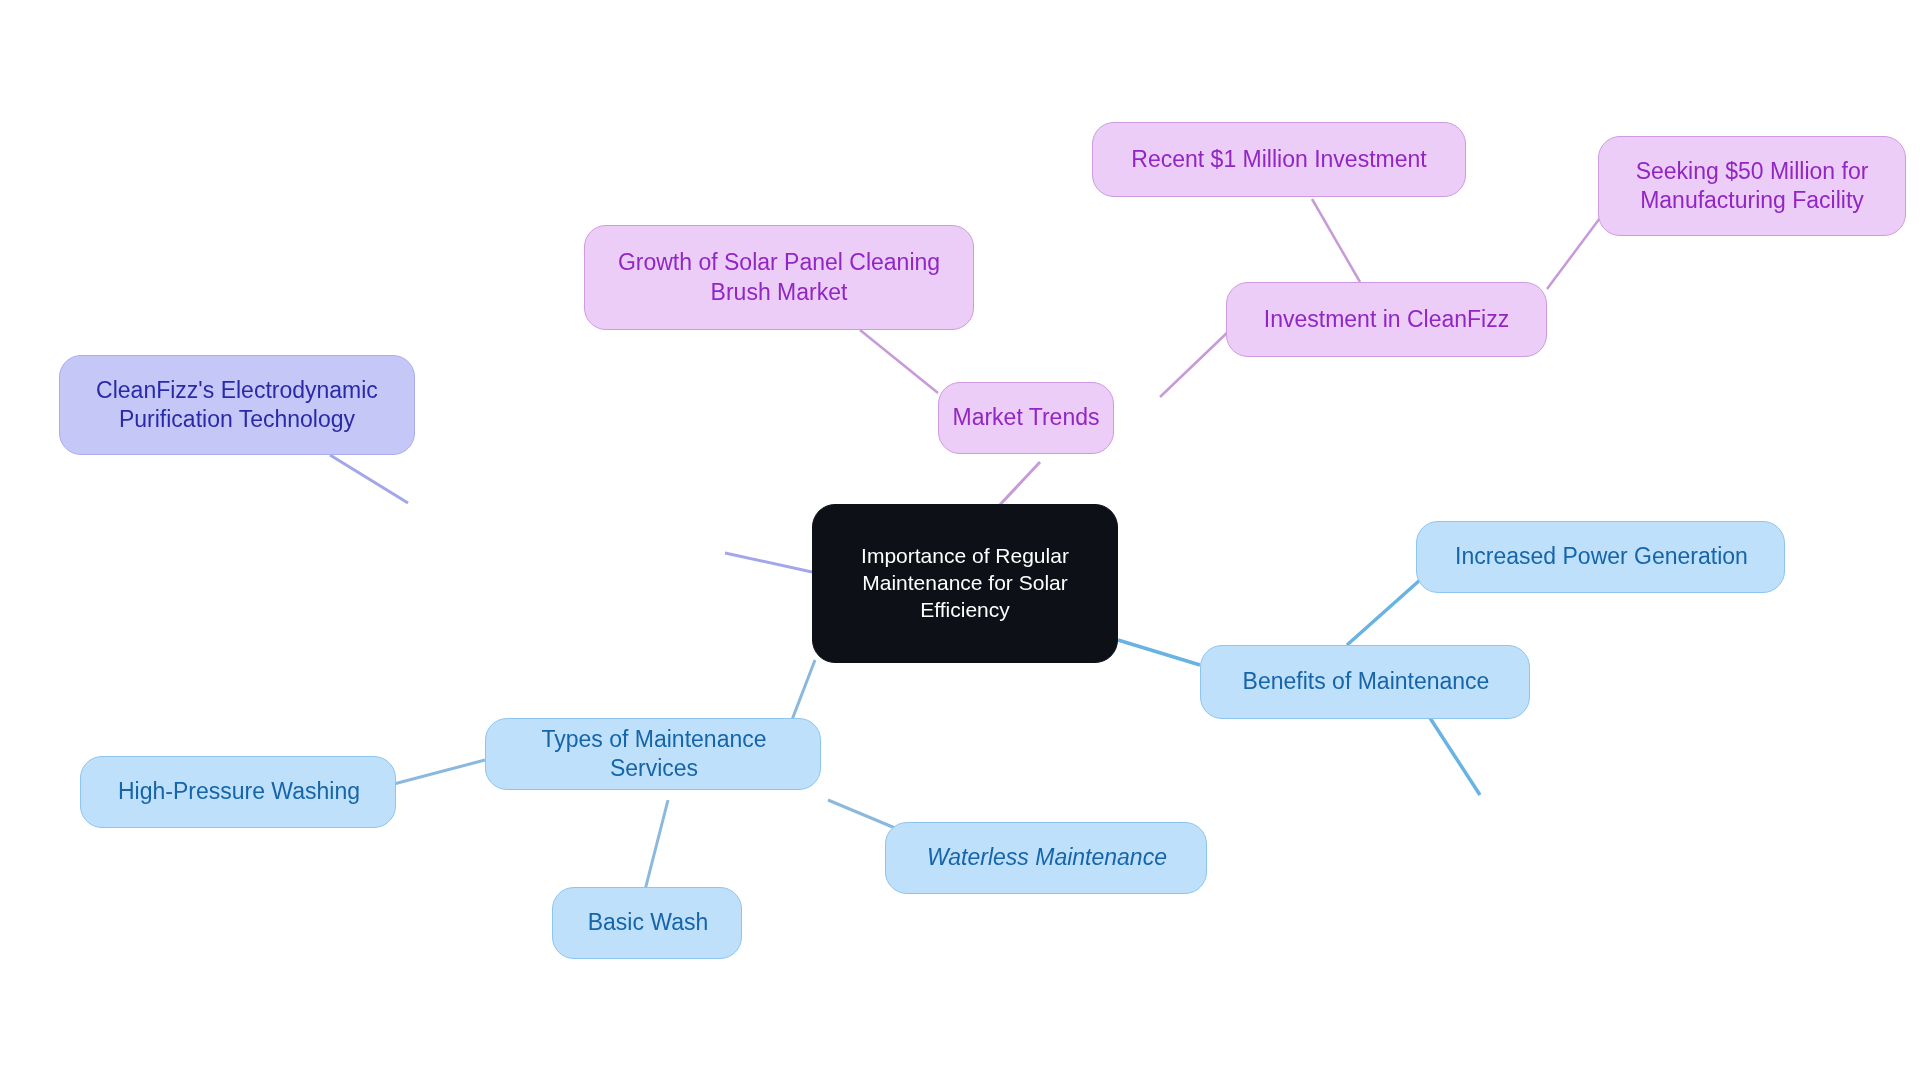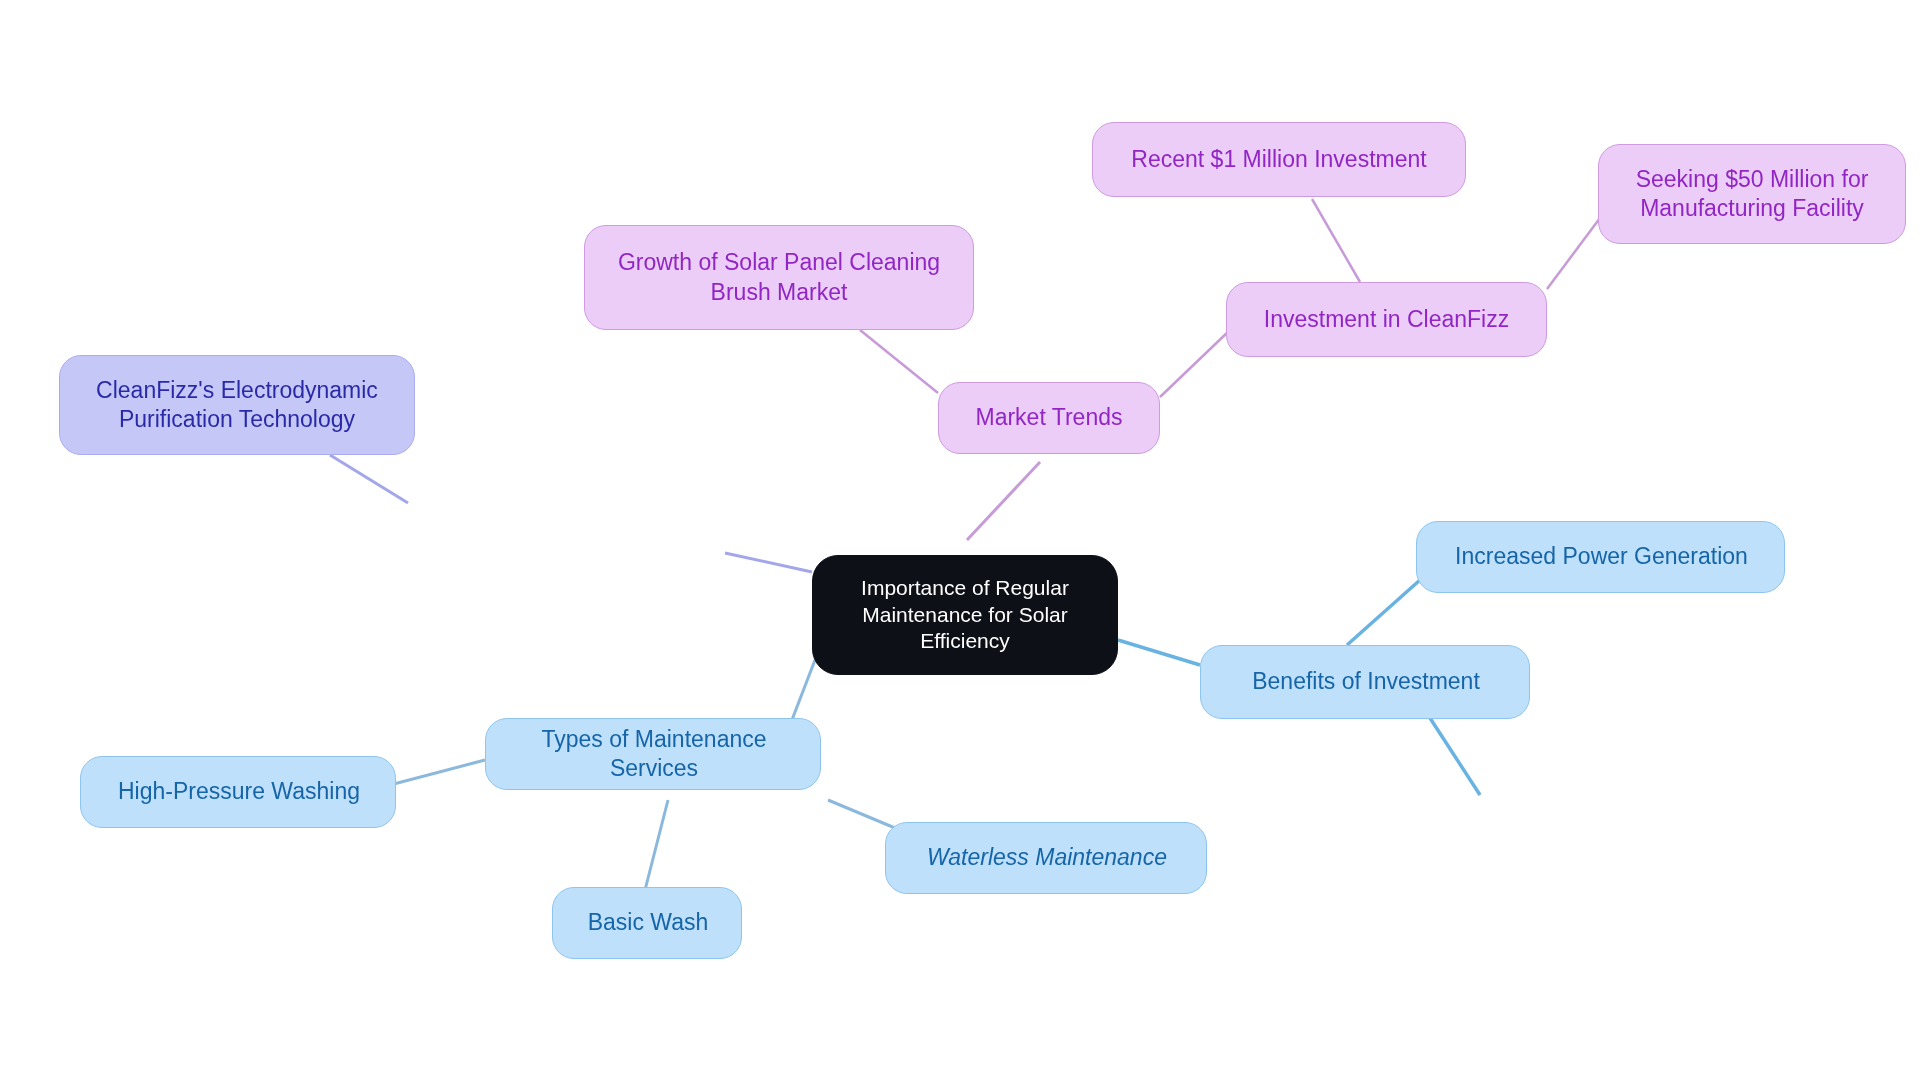--- a/index.html
+++ b/index.html
@@ -99,41 +99,41 @@
 
     <path d="M 815 660 L 790 725" stroke="#8bb8dd" stroke-width="3" fill="none"></path>
 
     <path d="M 485 760 L 390 785" stroke="#8bb8dd" stroke-width="3" fill="none"></path>
 
     <path d="M 668 800 L 645 890" stroke="#8bb8dd" stroke-width="3" fill="none"></path>
 
     <path d="M 828 800 L 895 828" stroke="#8bb8dd" stroke-width="3" fill="none"></path>
   </svg>
 
-  <div class="node root" style="left:812px; top:555px; width:306px; height:120px;">Importance of Regular
+  <div class="node root" style="left:812px; top:504px; width:306px; height:159px;border-radius:23px;">Importance of Regular
 Maintenance for Solar
 Efficiency</div>
 
 
   <div class="node tech" style="left:18px; top:355px; width:356px; height:100px;">CleanFizz's Electrodynamic
 Purification Technology</div>
 
-  <div class="node trend" style="left:938px; top:382px; width:222px; height:72px;">Market Trends</div>
+  <div class="node trend" style="left:938px; top:382px; width:176px; height:72px;">Market Trends</div>
 
   <div class="node trend" style="left:584px; top:225px; width:390px; height:105px;">Growth of Solar Panel Cleaning
 Brush Market</div>
 
   <div class="node trend" style="left:1226px; top:282px; width:321px; height:75px;text-align:center;">Investment in CleanFizz</div>
 
   <div class="node trend" style="left:1092px; top:122px; width:374px; height:75px;">Recent $1 Million Investment</div>
 
-  <div class="node trend" style="left:1598px; top:144px; width:308px; height:100px;">Seeking $50 Million for
+  <div class="node trend" style="left:1598px; top:136px; width:308px; height:100px;">Seeking $50 Million for
 Manufacturing Facility</div>
 
-  <div class="node blue" style="left:1200px; top:645px; width:330px; height:74px;">Benefits of Investment</div>
+  <div class="node blue" style="left:1200px; top:645px; width:330px; height:74px;">Benefits of Maintenance</div>
 
   <div class="node blue" style="left:1416px; top:521px; width:369px; height:72px;">Increased Power Generation</div>
 
 
   <div class="node blue" style="left:485px; top:718px; width:336px; height:72px;">Types of Maintenance Services</div>
 
   <div class="node blue" style="left:80px; top:756px; width:316px; height:72px;">High-Pressure Washing</div>
 
   <div class="node blue" style="left:552px; top:887px; width:190px; height:72px;">Basic Wash</div>
 

